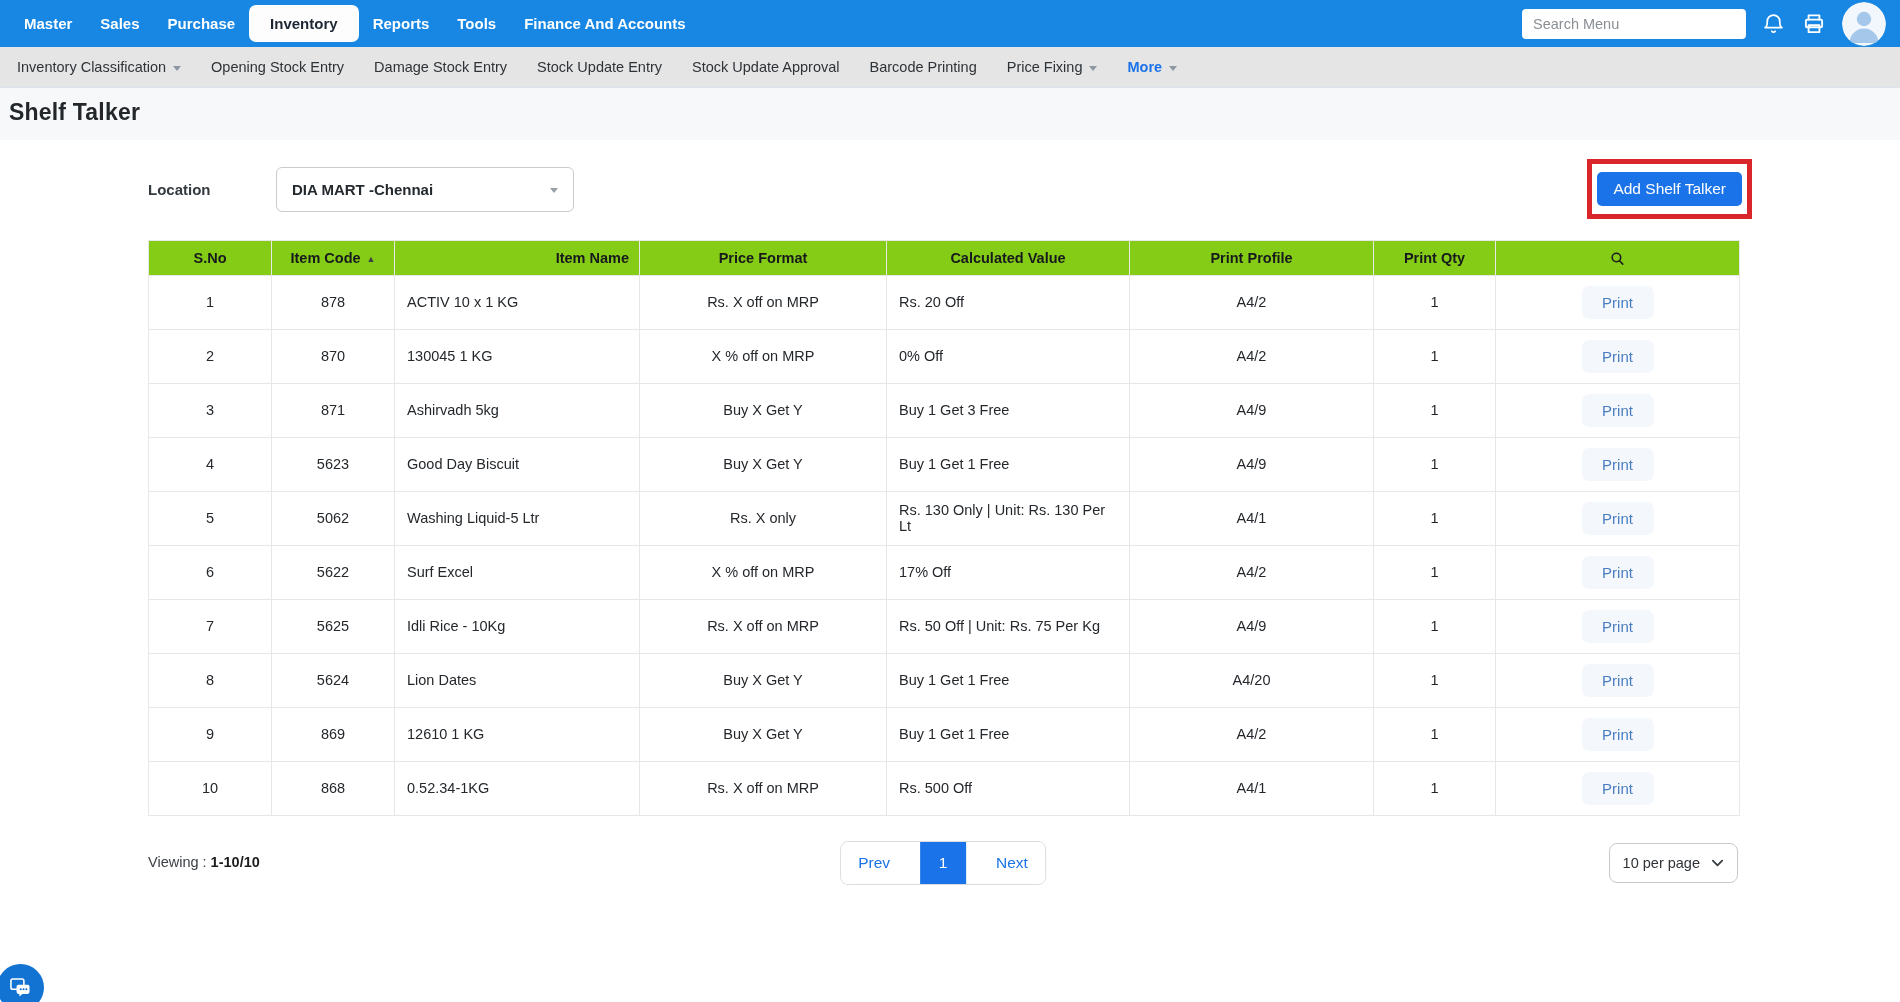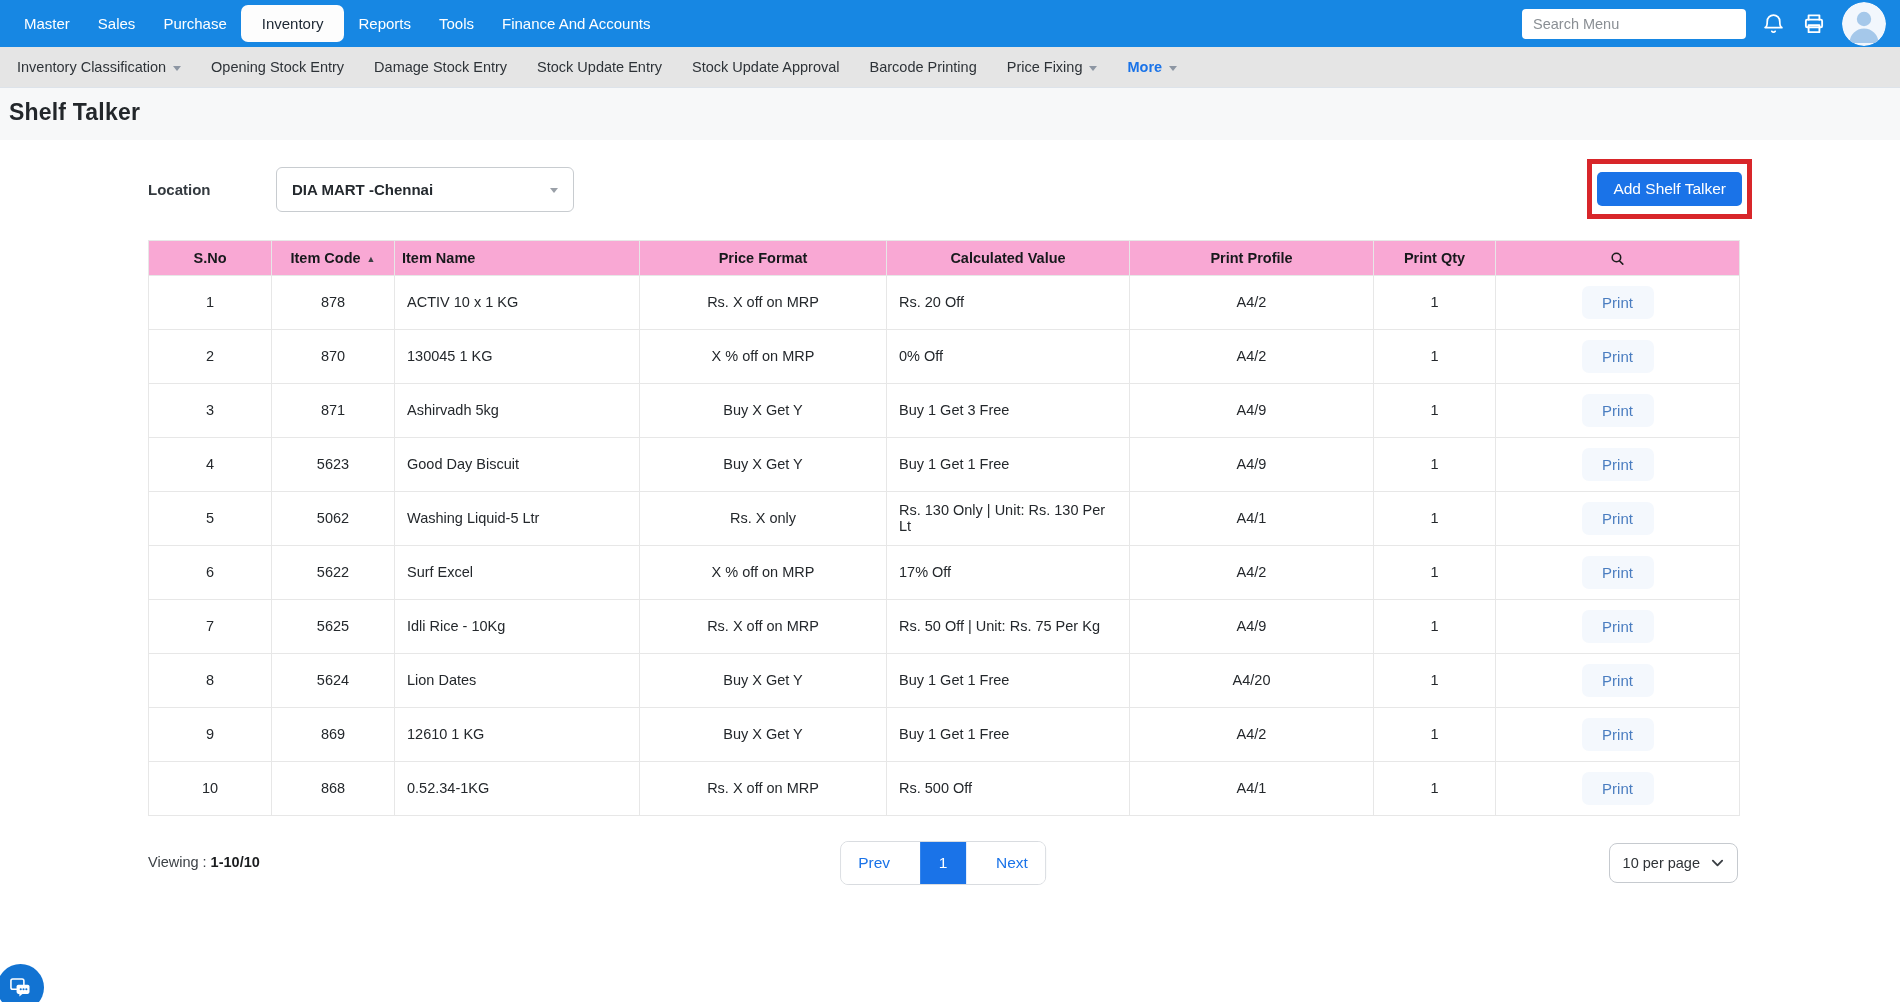--- a/index.html
+++ b/index.html
@@ -5,21 +5,21 @@
   * { box-sizing: border-box; }
   html,body { margin:0; padding:0; }
   body {
     width:1900px; height:1002px; overflow:hidden; position:relative;
     background:#fff; font-family:"Liberation Sans","DejaVu Sans",sans-serif;
   }
 
   
   .topnav { height:47px; background:#1787e3; display:flex; align-items:center; padding:0 14px 0 10px; }
   .topnav-items { display:flex; align-items:center; height:100%; }
-  .nav-item { color:#fff; font-weight:400; font-size:15px; padding:10px 14px; cursor:pointer; white-space:nowrap; }
+  .nav-item { color:#fff; font-weight:700; font-size:15px; padding:10px 14px; cursor:pointer; white-space:nowrap; }
   .nav-item.active { background:#fdfdfd; color:#1c2733; border-radius:7px; padding:10px 21px; }
   .topnav-right { margin-left:auto; display:flex; align-items:center; gap:15px; }
   .search-menu { width:224px; height:30px; border:none; border-radius:4px; padding:0 11px; font-size:14.5px; outline:none; color:#333; font-family:inherit; }
   .search-menu::placeholder { color:#8a8f94; }
   .icon-btn { display:flex; align-items:center; justify-content:center; cursor:pointer; }
   .avatar { width:44px; height:44px; border-radius:50%; overflow:hidden; display:block; }
 
   
   .subnav { height:41px; background:#e5e5e5; border-bottom:1px solid #dde3ea; display:flex; align-items:center; padding:0 2px; }
   .subnav-item { font-size:14.5px; color:#2e3338; padding:0 15px; height:100%; display:flex; align-items:center; gap:7px; cursor:pointer; white-space:nowrap; }
@@ -36,22 +36,22 @@
   .location-label { font-size:15px; font-weight:700; color:#33393f; width:128px; }
   .location-select { width:298px; height:45px; border:1px solid #c8ccd0; border-radius:6px; background:#fff; display:flex; align-items:center; justify-content:space-between; padding:0 15px; cursor:pointer; }
   .location-select .val { font-size:15px; font-weight:700; color:#24292e; }
   .location-select .caret { border-top-color:#9aa0a8; }
   .red-box { margin-left:auto; border:5px solid #d8262a; padding:8px 5px; background:transparent; }
   .add-btn { background:#1a73e8; color:#fff; border:none; border-radius:5px; height:34px; padding:0 16px; font-size:15.5px; font-weight:500; cursor:pointer; font-family:inherit; }
 
   
   table.grid { border-collapse:collapse; table-layout:fixed; width:1591px; margin-left:148px; font-size:14.5px; }
   .grid th, .grid td { border:1px solid #e7e7e7; }
-  .grid th { background:#f9a8d4; color:#17191c; font-weight:700; text-align:center; padding:8px 10px; height:34px; }
-  .grid th.left { text-align:left; padding-left:7px; }
+  .grid th { background:#84cc16; color:#17191c; font-weight:700; text-align:center; padding:8px 10px; height:34px; }
+  .grid th.left { text-align:right; padding-left:24px; }
   .grid td { padding:10px 12px; color:#24282c; background:#fff; text-align:left; }
   .grid td.c { text-align:center; }
   .sort-arrow { font-size:9px; color:#3c3f44; margin-left:6px; vertical-align:1px; }
   .icon-th svg { vertical-align:middle; }
   .print-btn { background:#f4f8fd; color:#4a7dc0; border:none; border-radius:7px; width:72px; padding:8px 0; font-size:15px; cursor:pointer; font-family:inherit; }
 
   
   .footerbar { margin:25px 162px 0 148px; position:relative; height:46px; }
   .viewing { font-size:14.5px; color:#3c4146; padding-top:13px; }
   .viewing b { color:#1b1d1f; }

